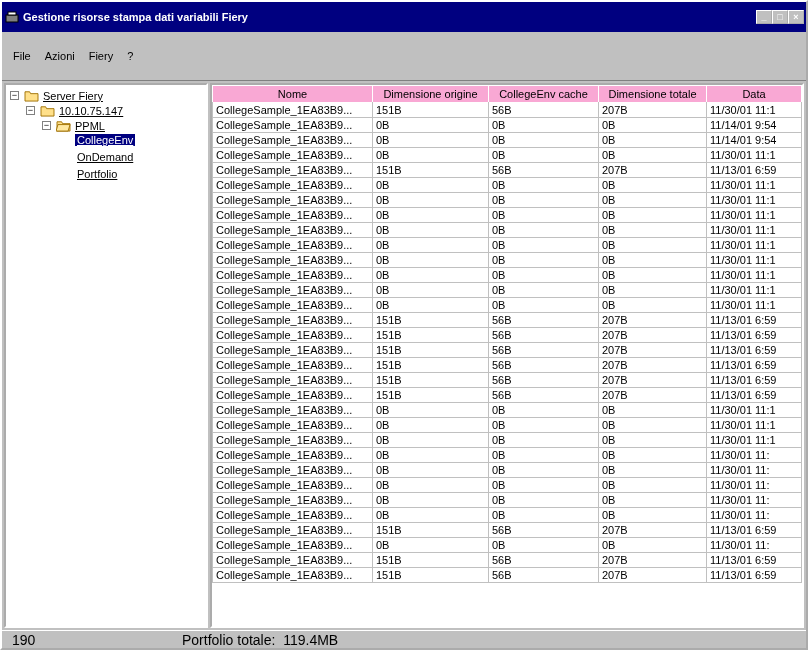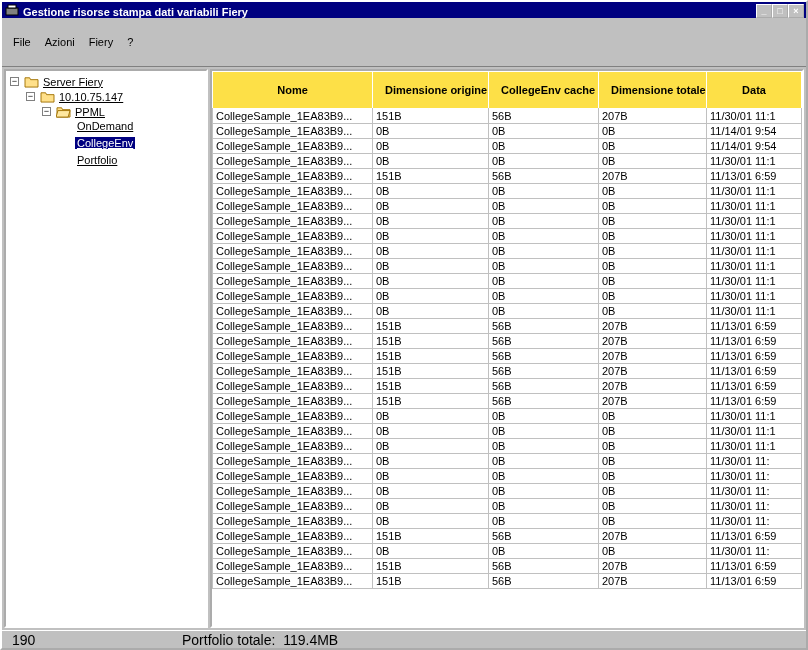--- a/index.html
+++ b/index.html
@@ -1,39 +1,39 @@
 <!DOCTYPE html>
 <html><head>
 <meta charset="utf-8">
 <style>
 * { box-sizing: border-box; margin: 0; padding: 0; }
 body { font-family: "MS Sans Serif", Tahoma, sans-serif; font-size: 11px; background: #c0c0c0; }
 .window { width: 808px; height: 650px; background: #c0c0c0; border: 2px outset #fff; display: flex; flex-direction: column; position: relative; }
-.titlebar { background: #000080; color: #fff; display: flex; align-items: flex-end; height: 16px; padding: 0 2px; }
+.titlebar { background: #000080; color: #fff; display: flex; align-items: center; height: 30px; padding: 0 2px; }
 .titlebar .icon { width: 16px; height: 16px; display: inline-flex; align-items: center; justify-content: center; margin-right: 3px; font-size: 11px; }
 .titlebar .title { flex: 1; font-weight: bold; font-size: 11px; }
 .winbtns { display: flex; gap: 0; }
 .winbtn { width: 16px; height: 14px; background: #c0c0c0; border: 1px outset #fff; font-size: 9px; display: flex; align-items: center; justify-content: center; font-family: Arial; font-weight: bold; cursor: pointer; }
 .menubar { background: #c0c0c0; display: flex; padding: 16px 4px; border-bottom: 1px solid #808080; }
 .menuitem { padding: 2px 7px; cursor: pointer; }
 .content { flex: 1; display: flex; padding: 2px; gap: 2px; overflow: hidden; }
 .treepane { width: 204px; background: #fff; border: 2px inset #fff; overflow: auto; padding: 2px; }
 .tree ul { list-style: none; padding-left: 16px; }
 .tree > ul { padding-left: 2px; }
 .tree li { padding: 1px 0; white-space: nowrap; }
 .tree .node { display: inline-flex; align-items: center; gap: 2px; cursor: pointer; }
 .tree .boxicon { width: 9px; height: 9px; border: 1px solid #808080; display: inline-flex; align-items: center; justify-content: center; font-size: 9px; line-height: 1; background: #fff; margin-right: 3px; }
 .tree .folder { width: 15px; height: 13px; display: inline-flex; align-items: center; justify-content: center; font-size: 11px; }
 .tree .folder svg { width: 15px; height: 13px; }
 .tree .dot { width: 15px; height: 13px; display: inline-block; }
 .tree .label { padding: 0 2px; text-decoration: underline; }
 .tree .selected .label { background: #000080; color: #fff; }
 .listpane { flex: 1; background: #fff; border: 2px inset #fff; overflow: hidden; position: relative; }
 .listtable { width: 100%; border-collapse: collapse; table-layout: fixed; }
-.listtable th { background: #fde047; border: 1px outset #fff; font-weight: bold; text-align: center; padding: 12px; font-size: 11px; cursor: pointer; white-space: nowrap; overflow: hidden; }
+.listtable th { background: #f9a8d4; border: 1px outset #fff; font-weight: normal; text-align: center; padding: 2px; font-size: 11px; cursor: pointer; white-space: nowrap; overflow: hidden; }
 .listtable td { border: 1px solid #c0c0c0; border-top: none; padding: 1px 3px; font-size: 11px; white-space: nowrap; overflow: hidden; text-overflow: clip; }
 .scrollwrap { height: 100%; overflow: hidden; }
 .statusbar { background: #c0c0c0; border-top: 1px solid #fff; display: flex; align-items: center; height: 18px; padding: 0 4px; font-size: 14px; }
 .statuscell { padding: 0 6px; }
 .statuscell.first { width: 170px; }
 </style>
 </head>
 <body>
 
 <div class="window">
@@ -90,27 +90,27 @@
                       <span class="boxicon">−</span>
                       <span class="folder">
                           <svg viewBox="0 0 16 14">
                             <path d="M1 3h5l1 2h8v8H1z" fill="#ffe08a" stroke="#a07000"></path>
                             <path d="M2 6h13l-2 7H0z" fill="#ffe8a0" stroke="#a07000"></path>
                           </svg>
                         </span>
                       <span class="label">PPML</span>
                     </span>
                     <ul>
+                      <li><span class="node selected">
+                            <span class="dot"></span>
+                            <span class="label">CollegeEnv</span>
+                          </span></li>
                       <li><span class="node">
                             <span class="dot"></span>
                             <span class="label">OnDemand</span>
-                          </span></li>
-                      <li><span class="node selected">
-                            <span class="dot"></span>
-                            <span class="label">CollegeEnv</span>
                           </span></li>
                       <li><span class="node">
                             <span class="dot"></span>
                             <span class="label">Portfolio</span>
                           </span></li>
                     </ul>
                   </li>
                 </ul>
               </li>
             </ul>

